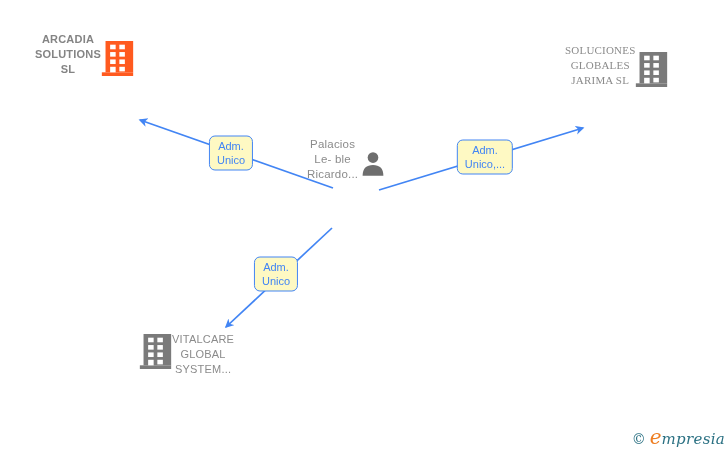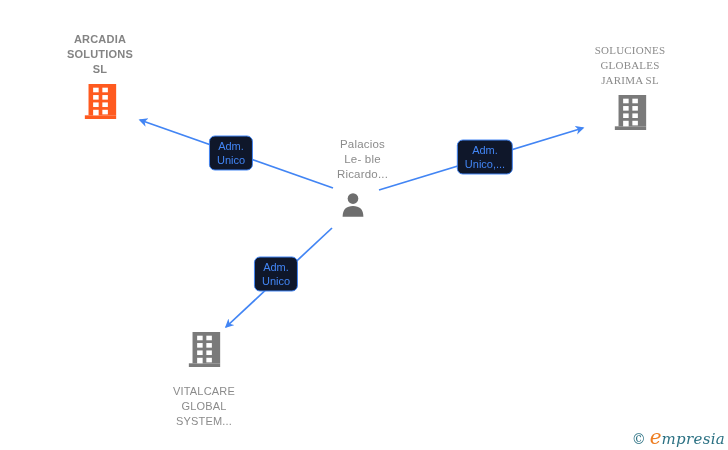--- a/index.html
+++ b/index.html
@@ -10,42 +10,41 @@
     overflow: hidden;
     font-family: "Liberation Sans", sans-serif;
   }
   #edges-layer {
     position: absolute; left: 0; top: 0;
     width: 728px; height: 450px;
   }
   .node {
     position: absolute;
     display: flex;
-    flex-direction: column;
     align-items: center;
     width: 130px;
     cursor: pointer;
   }
   .node-label {
     font-size: 11px;
     line-height: 15px;
     color: #8b8b8b;
     text-align: center;
     white-space: pre-line;
     letter-spacing: 0.2px;
   }
   .node-label.bold { font-weight: 700; color: #848484; }
   .node .icon-wrap { margin-top: 7px; line-height: 0; }
   .node.icon-first .icon-wrap { margin-top: 0; margin-bottom: 6px; }
   #node-person .node-label { font-size: 11.5px; margin-left: 19px; }
   #node-person .icon-wrap { margin-top: 9px; }
   .edge-label {
     position: absolute;
     transform: translate(-50%, -50%);
-    background: #0f172a;
+    background: #fef9c3;
     border: 1.6px solid #4285f4;
     border-radius: 6px;
     padding: 2px 7px 3px 7px;
     font-size: 11px;
     line-height: 14px;
     color: #4285f4;
     text-align: center;
     white-space: pre-line;
   }
   #watermark {
@@ -71,21 +70,21 @@
     font-family: "DejaVu Serif", serif;
     font-style: italic;
     font-size: 15px;
     color: #2b7183;
     letter-spacing: 0.3px;
   }
   
   #node-arcadia   { left: 35px;  top: 32px;  }
   #node-soluciones{ left: 565px; top: 43px; font-family: Liberation Serif, serif;  }
   #node-person    { left: 288px; top: 137px; }
-  #node-vitalcare { left: 139px; top: 332px; gap: 11px; }
+  #node-vitalcare { left: 139px; top: 332px; }
   #edge-label-0 { left: 231px; top: 153px; }
   #edge-label-1 { left: 485px; top: 157px; }
   #edge-label-2 { left: 276px; top: 274px; }
 </style>
 </head>
 <body>
 
 <svg id="edges-layer" viewBox="0 0 728 450">
   <defs>
     <marker id="arrowhead" markerWidth="10" markerHeight="10" refX="7.5" refY="4.5" orient="auto" markerUnits="userSpaceOnUse">

